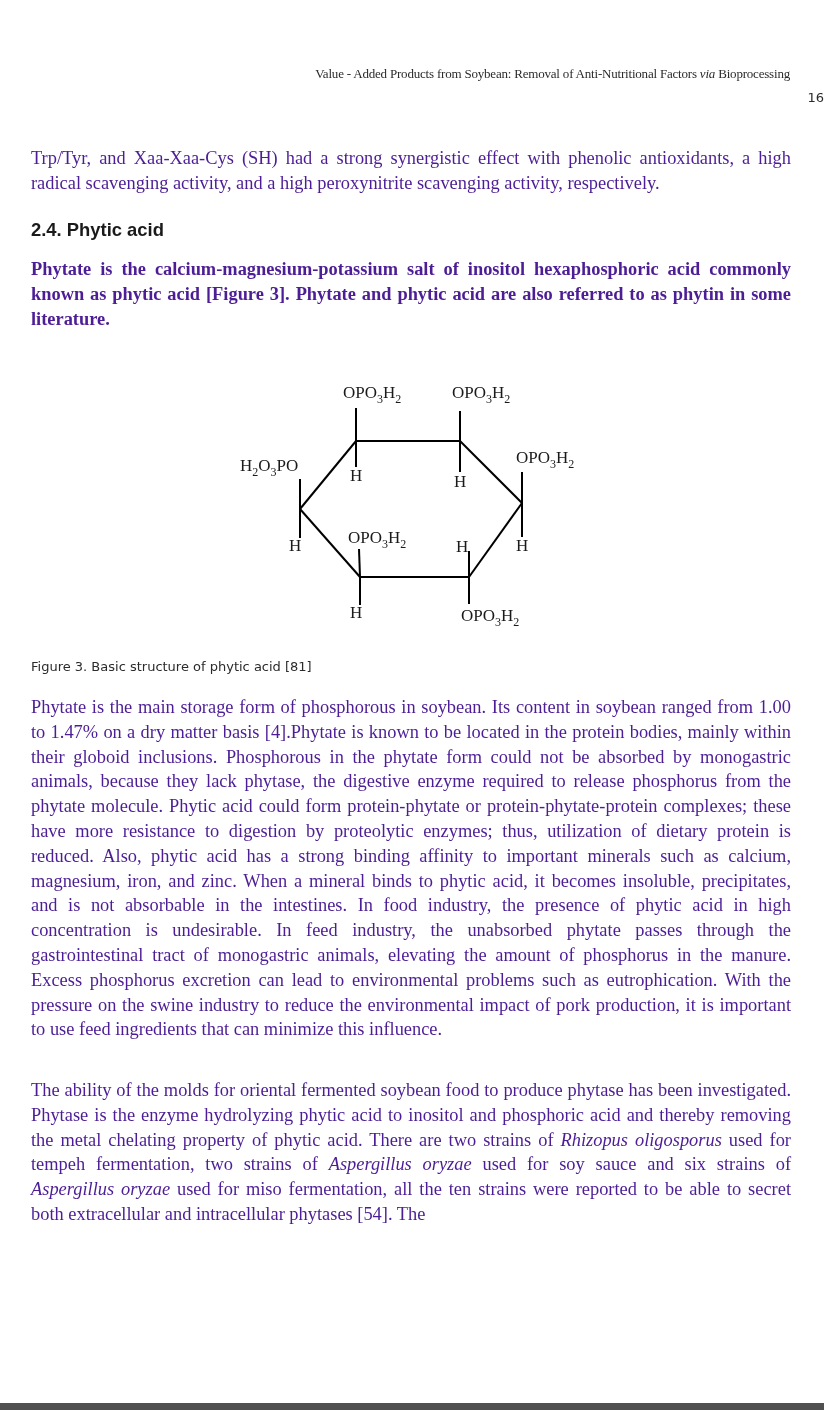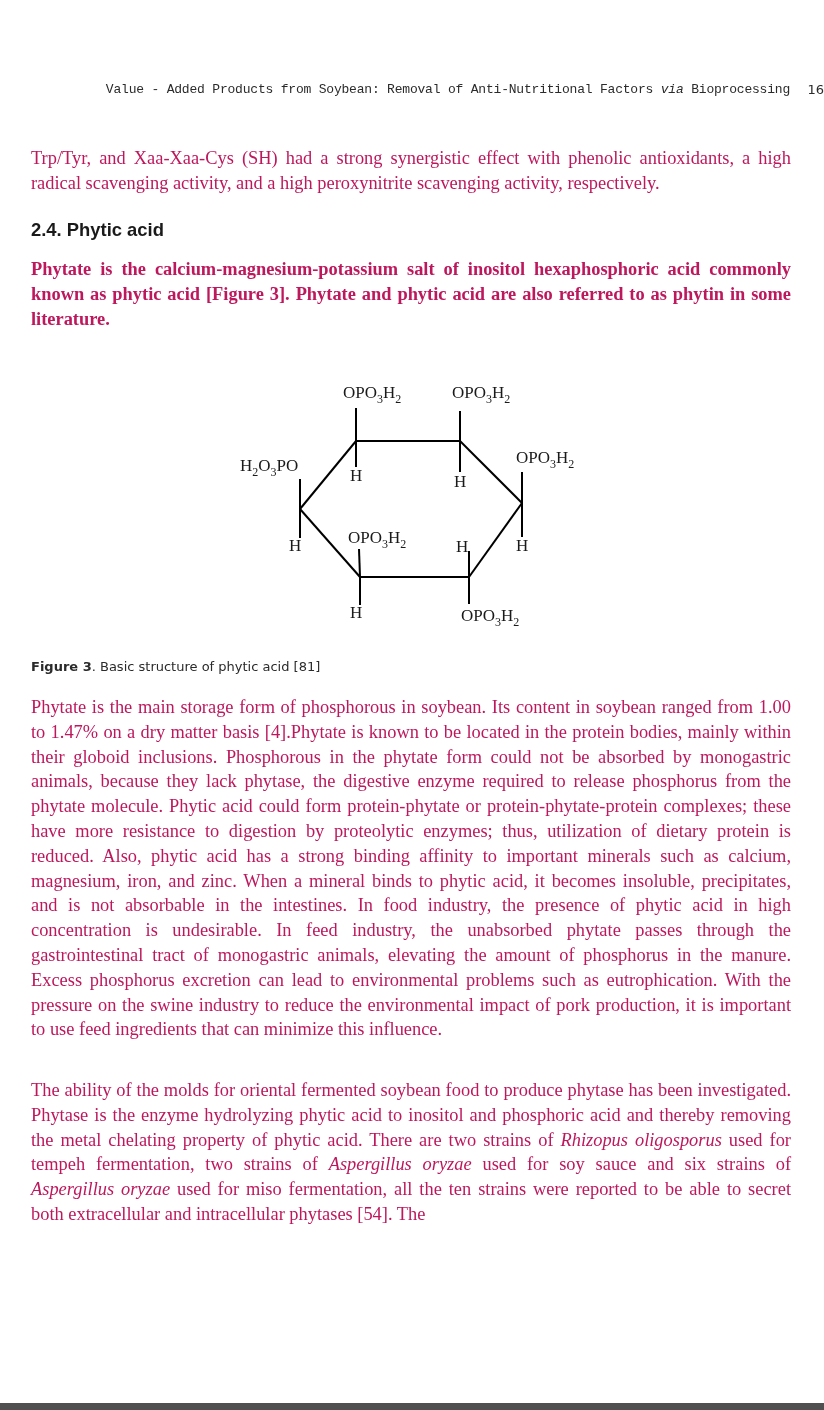--- a/index.html
+++ b/index.html
@@ -1,23 +1,23 @@
 <!DOCTYPE html>
 <html><head>
 <meta charset="utf-8">
 <style>
   html, body { margin: 0; padding: 0; background: #ffffff; }
   body { width: 824px; height: 1410px; position: relative; overflow: hidden; color: #1a1a1a; }
-  .header { position: absolute; right: 34px; top: 80px; text-align: left; font-family: Liberation Mono, monospace; font-size: 13px; line-height: 20px; color: #2b2b2b; letter-spacing: -0.2px; }
+  .header { position: absolute; right: 34px; top: 64px; text-align: left; font-family: Liberation Serif, serif; font-size: 13px; line-height: 20px; color: #2b2b2b; letter-spacing: -0.2px; }
   .header .title-line em { font-style: italic; }
-  .page-num { position: absolute; right: 0px; top: 80px; font-family: "DejaVu Sans", sans-serif; font-size: 13px; line-height: 20px; color: #2b2b2b; }
-  .text { position: absolute; left: 31px; width: 760px; font-family: "Liberation Serif", serif; font-size: 18.4px; line-height: 24.8px; color: #be185d; text-align: justify; }
+  .page-num { position: absolute; right: 0px; top: 88px; font-family: "DejaVu Sans", sans-serif; font-size: 13px; line-height: 20px; color: #2b2b2b; }
+  .text { position: absolute; left: 31px; width: 760px; font-family: "Liberation Serif", serif; font-size: 18.4px; line-height: 24.8px; color: #4c1d95; text-align: justify; }
   .heading { position: absolute; left: 31px; top: 219px; font-family: Liberation Sans, sans-serif; font-weight: bold; font-size: 18.4px; color: #1a1a1a; }
   .caption { position: absolute; left: 31px; top: 659px; font-family: "DejaVu Sans", sans-serif; font-size: 13px; color: #2b2b2b; }
-  .caption b { font-weight: bold; }
+  .caption b { font-weight: normal; }
   .figure { position: absolute; left: 0; top: 0; width: 824px; height: 660px; pointer-events: none; }
   .figure text { font-family: "Liberation Serif", serif; font-size: 17px; fill: #1a1a1a; }
   .figure .sub { font-size: 12px; }
   .bottom-bar { position: absolute; left: 0; top: 1403px; width: 824px; height: 7px; background: #505050; }
   em { font-style: italic; }
 </style>
 </head>
 <body>
 
 <div class="header">

